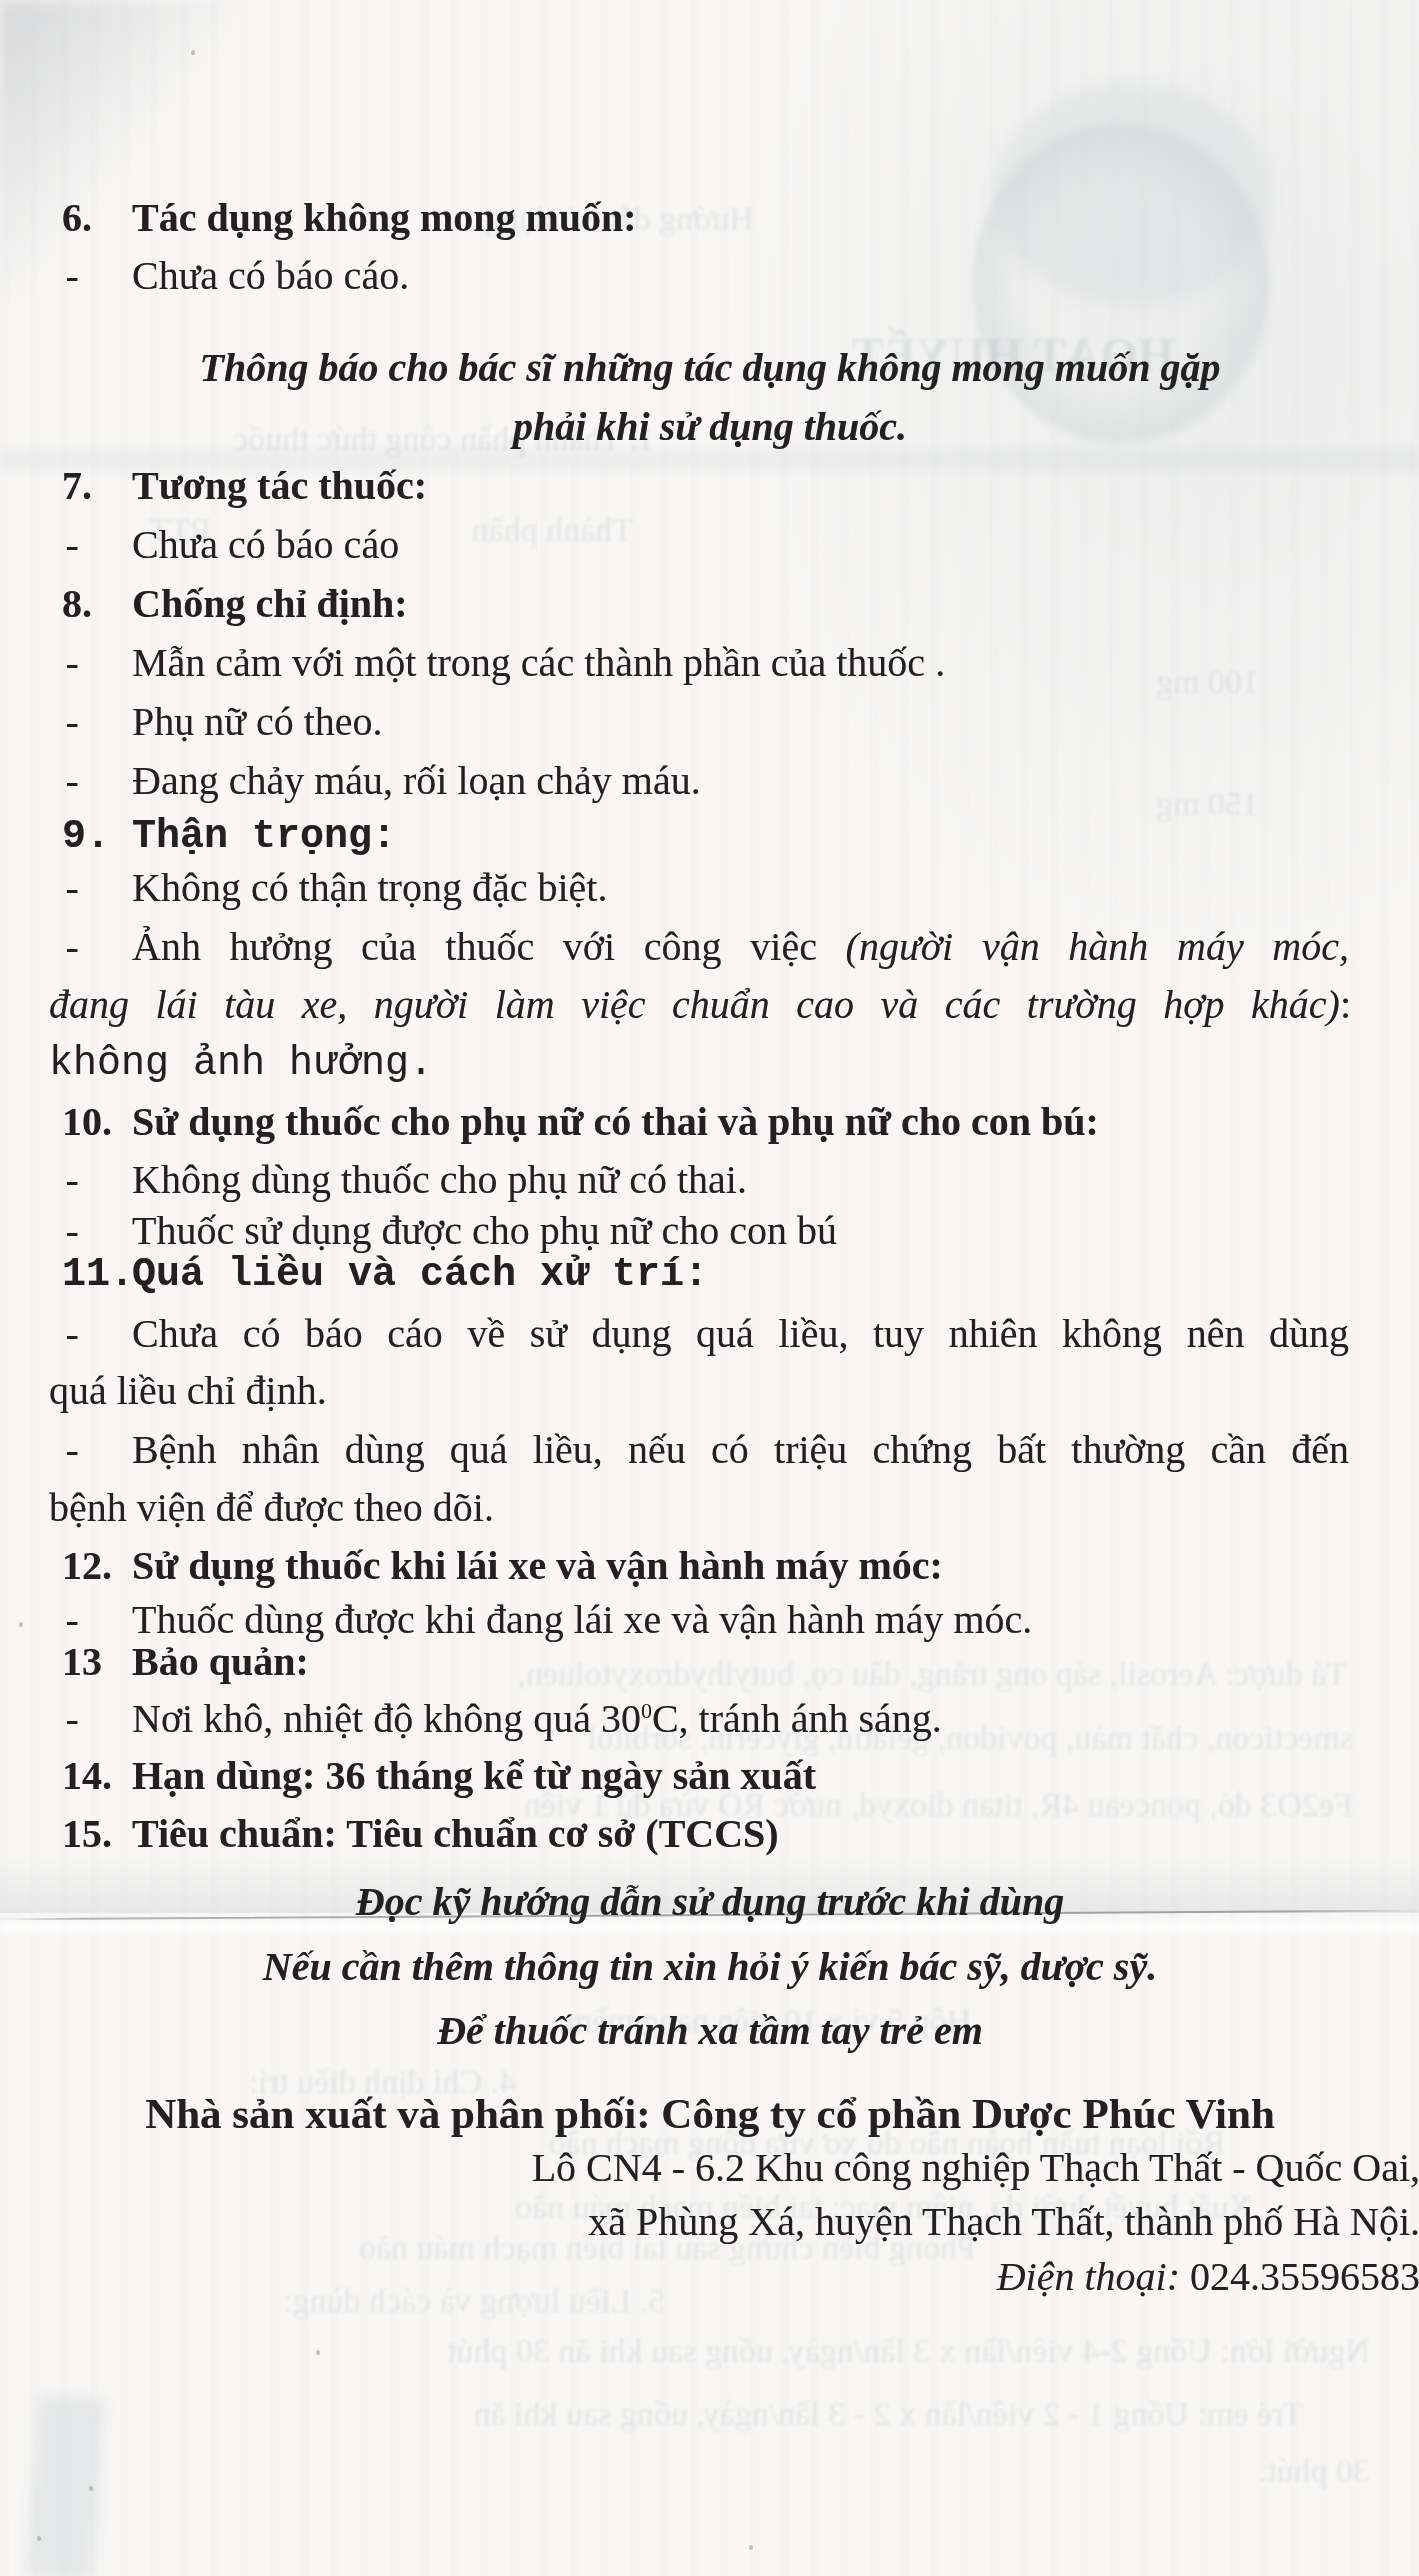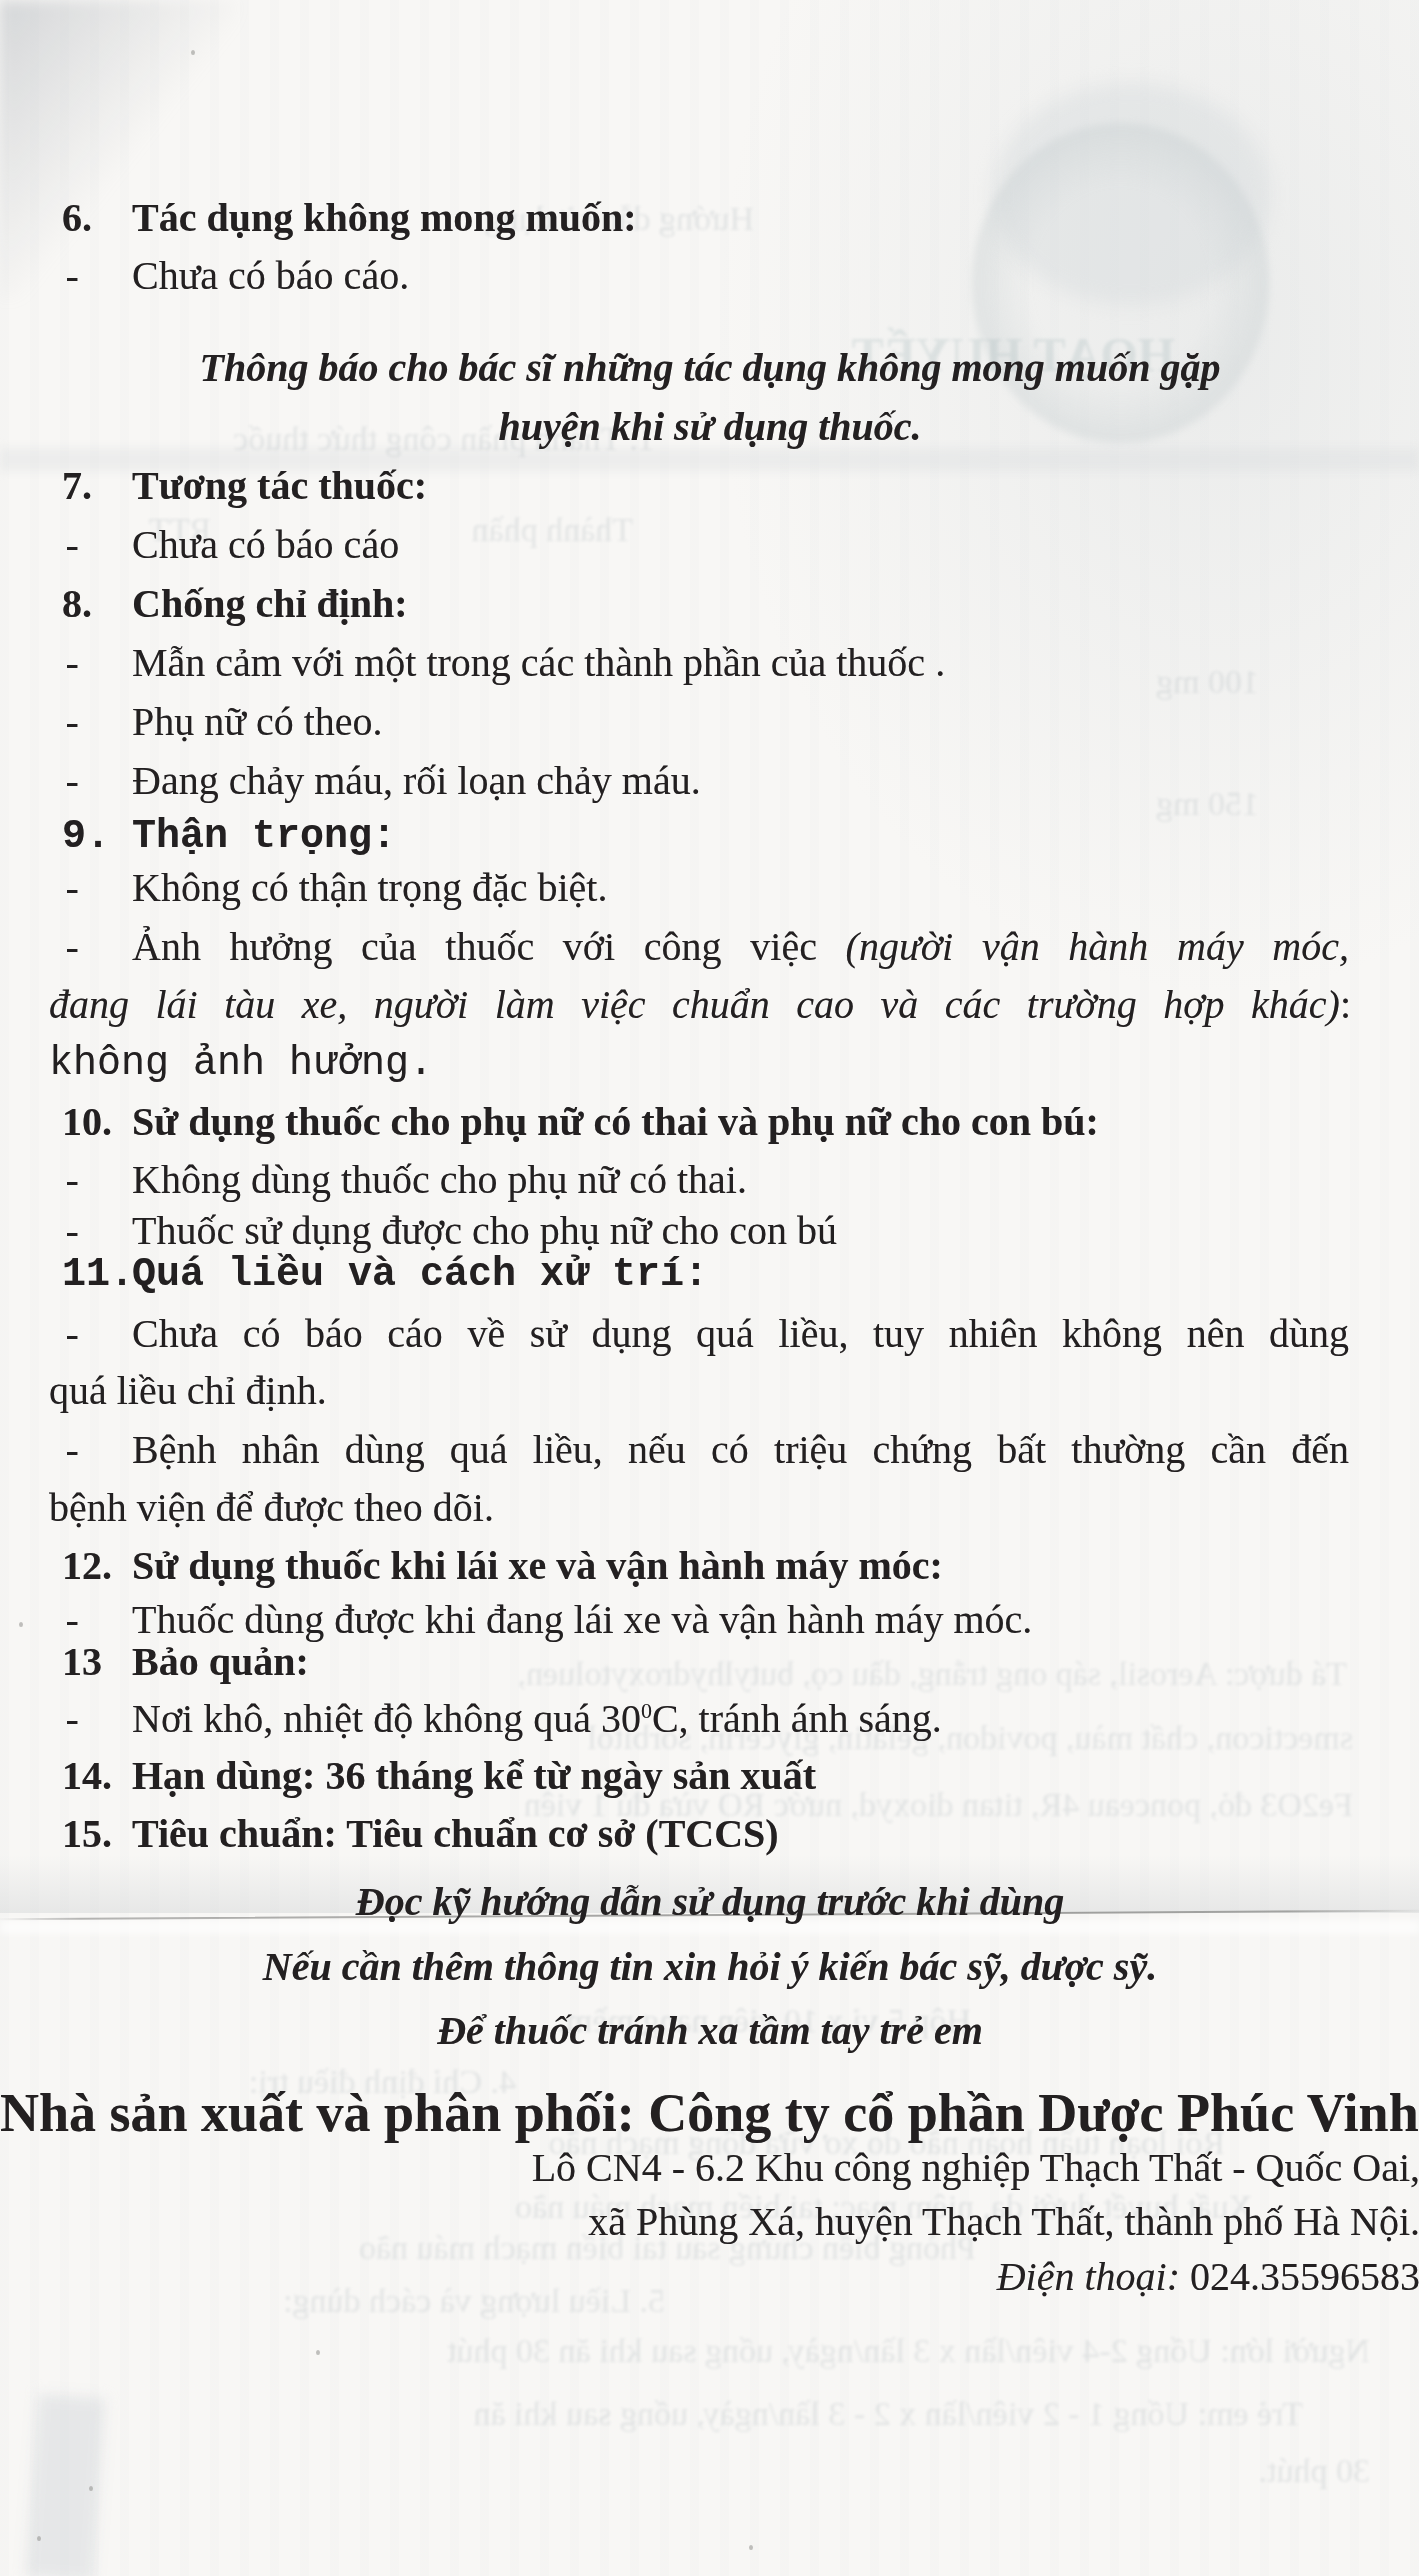--- a/index.html
+++ b/index.html
@@ -29,21 +29,21 @@
     color:#232021;font-size:40px;text-shadow:0 0 0.6px rgba(35,32,33,.35);}
   .line.h{left:62px;width:1295px;font-weight:bold;}
   .line.h .num{display:inline-block;width:70px;font-weight:bold;}
   .line.b{left:49px;width:1309px;}
   .line.b .dash{position:absolute;left:16.6px;top:0;}
   .line.b .txt{display:block;margin-left:83px;}
   .line.b.just .txt{margin-right:9px;text-align:justify;text-align-last:justify;}
   .line.c{left:49px;width:1302px;}
   .line.c.just{text-align:justify;text-align-last:justify;}
   .line.ci{left:0;width:1420px;text-align:center;font-weight:bold;font-style:italic;}
-  .line.m1{left:0;width:1420px;text-align:left;font-weight:bold;font-size:54px;}
+  .line.m1{left:0;width:1420px;text-align:center;font-weight:bold;font-size:43px;}
   .line.m2{left:0;width:1420px;text-align:right;}
   .sg-n{font-style:normal;font-weight:inherit;}
   .sg-b{font-weight:bold;}
   .sg-i{font-style:italic;}
   .sg-bi{font-weight:bold;font-style:italic;}
   .sg-s{vertical-align:super;font-size:55%;line-height:0;}
   
   .ghost{position:absolute;transform:scaleX(-1);color:#b4bcc0;font-size:34px;
     filter:blur(1.4px);opacity:.32;white-space:nowrap;font-family:"Liberation Serif","DejaVu Serif",serif;}
 </style>
@@ -82,21 +82,21 @@
     <div class="ghost" style="left: 116px; top: 2395px; width: 1187px; font-size: 34px;">Trẻ em: Uống 1 - 2 viên/lần x 2 - 3 lần/ngày, uống sau khi ăn</div>
     <div class="ghost" style="left: 1237px; top: 2452px; width: 133px; font-size: 34px;">30 phút.</div>
   </div>
 <div id="text-layer">
     <div class="line h" style="top: 188px;"><span class="num">6.</span><span class="sg-b">Tác dụng không mong muốn:</span></div>
     <div class="line b" style="top: 246px;">
       <span class="dash">-</span>
       <span class="txt"><span class="sg-n">Chưa có báo cáo.</span></span>
     </div>
     <div class="line ci" style="top: 338px;"><span class="sg-bi">Thông báo cho bác sĩ những tác dụng không mong muốn gặp</span></div>
-    <div class="line ci" style="top: 397px;"><span class="sg-bi">huyện khi sử dụng thuốc.</span></div>
+    <div class="line ci" style="top: 397px;"><span class="sg-bi">phải khi sử dụng thuốc.</span></div>
     <div class="line h" style="top: 456px;"><span class="num">7.</span><span class="sg-b">Tương tác thuốc:</span></div>
     <div class="line b" style="top: 515px;">
       <span class="dash">-</span>
       <span class="txt"><span class="sg-n">Chưa có báo cáo</span></span>
     </div>
     <div class="line h" style="top: 574px;"><span class="num">8.</span><span class="sg-b">Chống chỉ định:</span></div>
     <div class="line b" style="top: 633px;">
       <span class="dash">-</span>
       <span class="txt"><span class="sg-n">Mẫn cảm với một trong các thành phần của thuốc .</span></span>
     </div>

